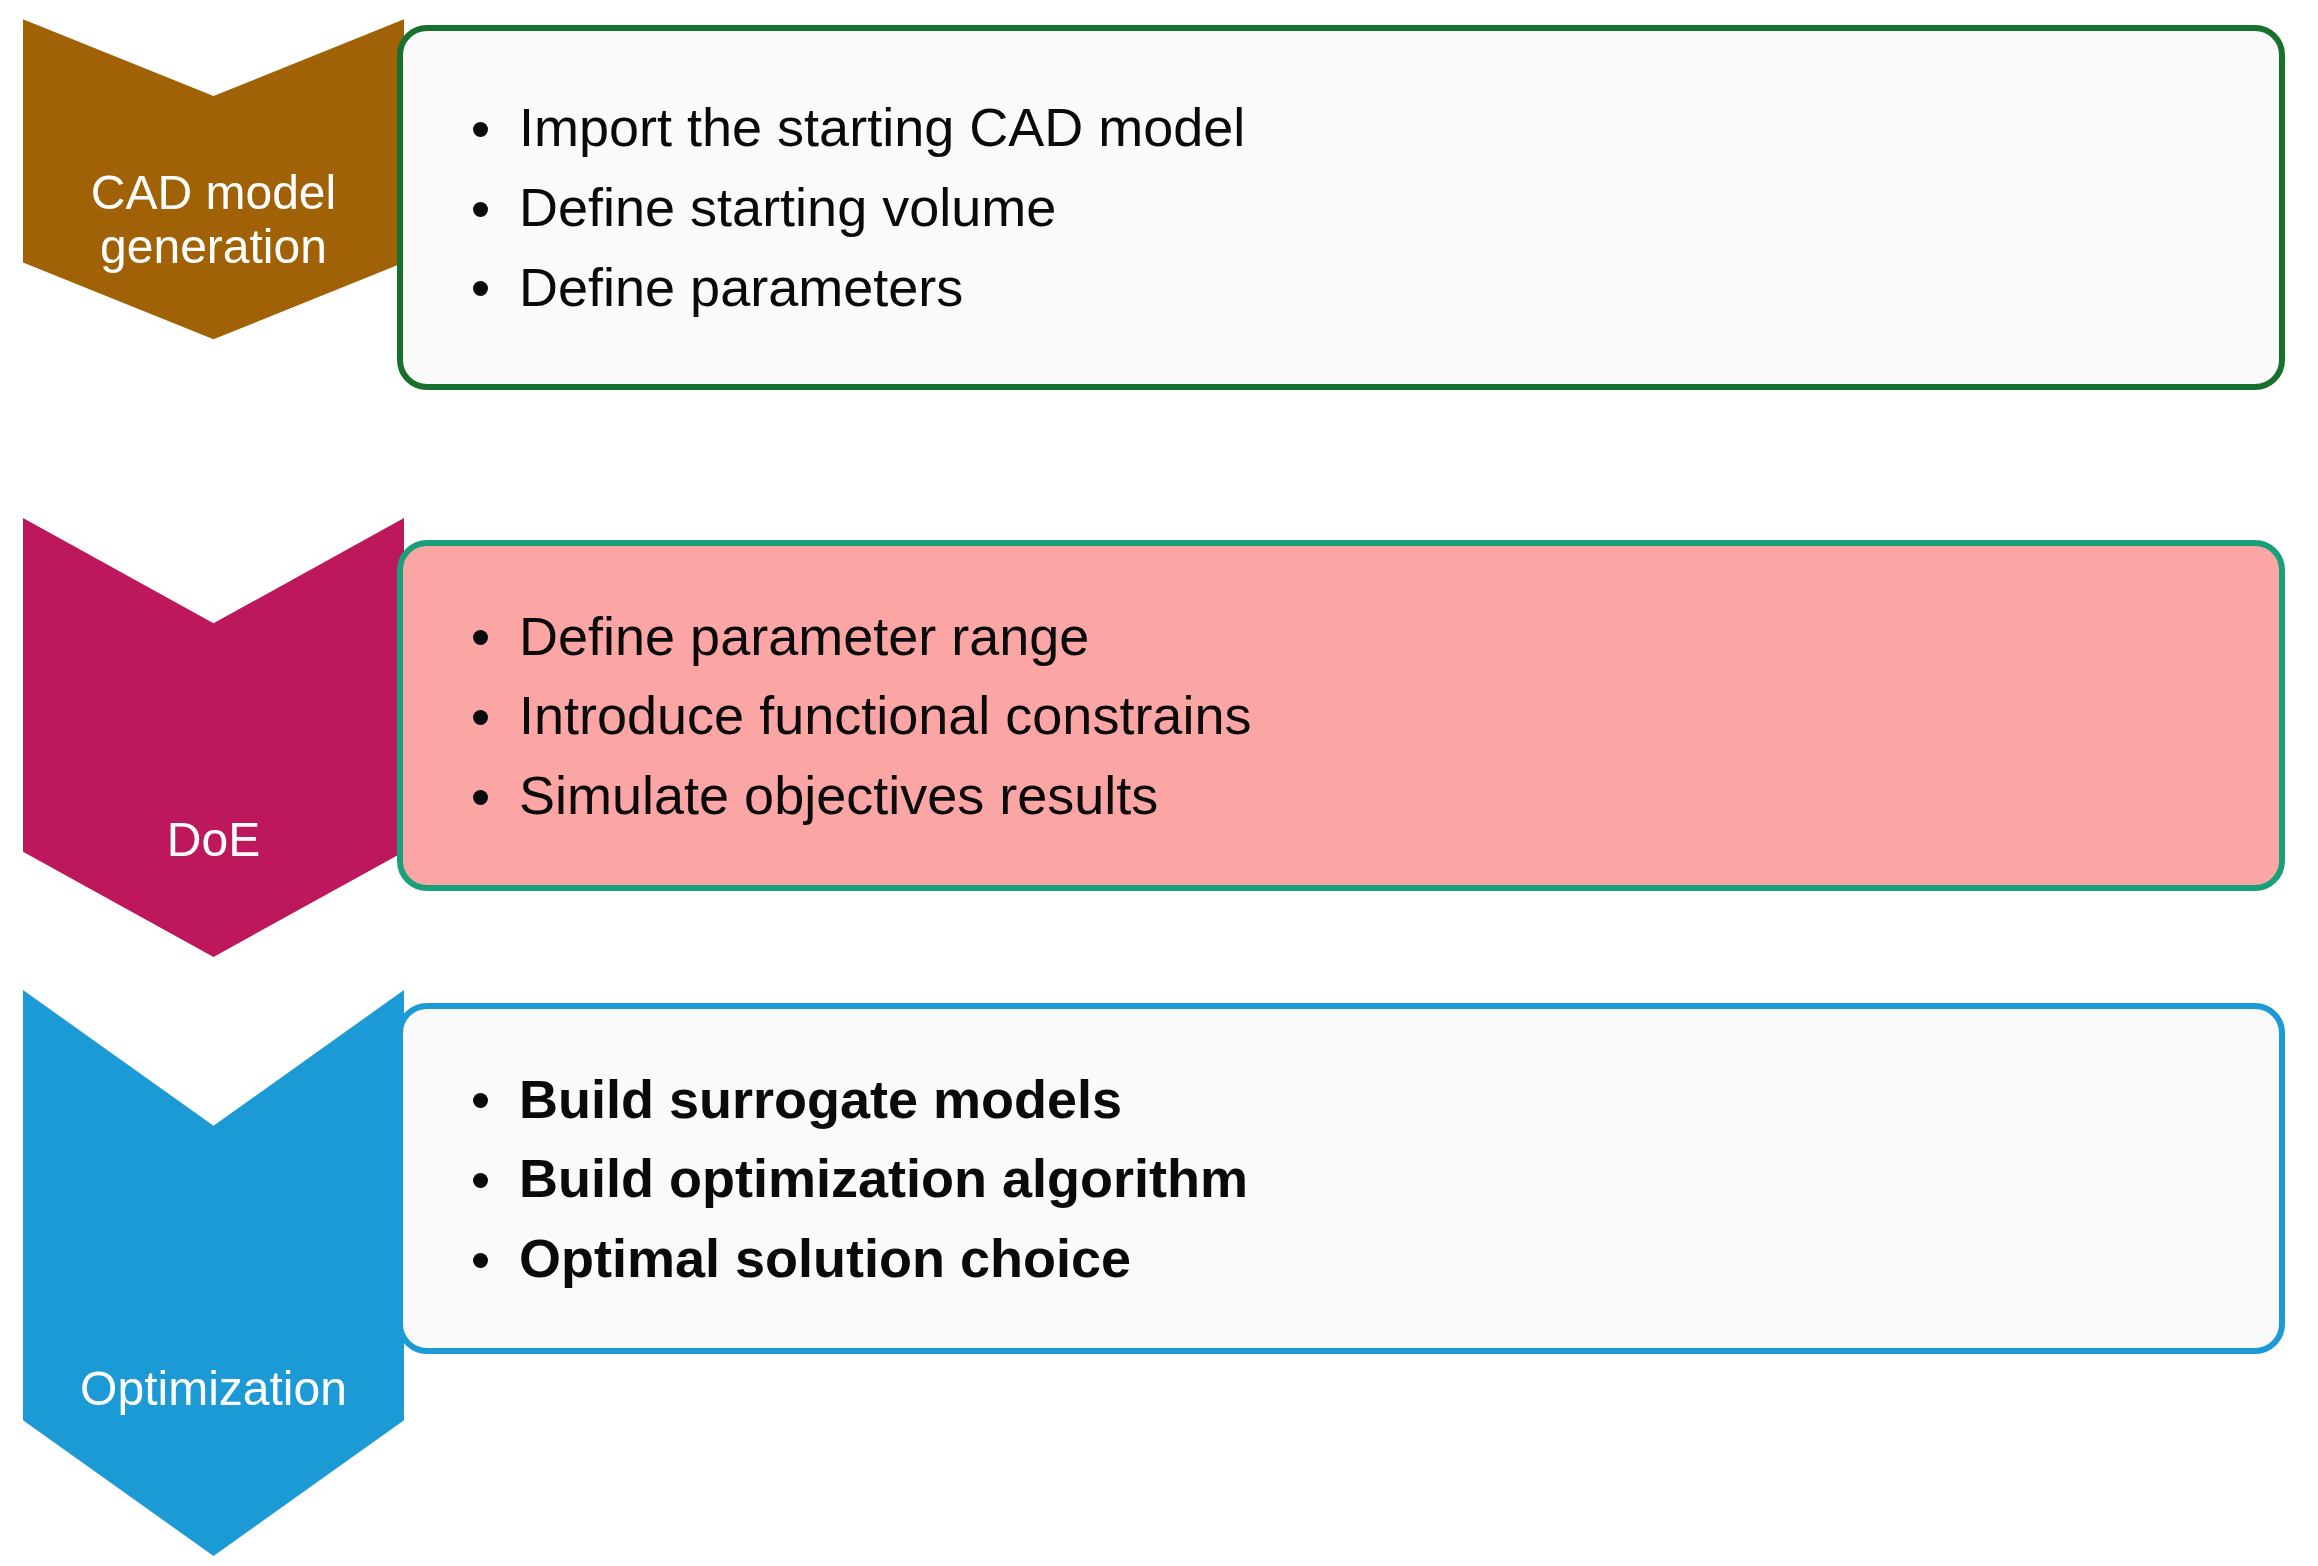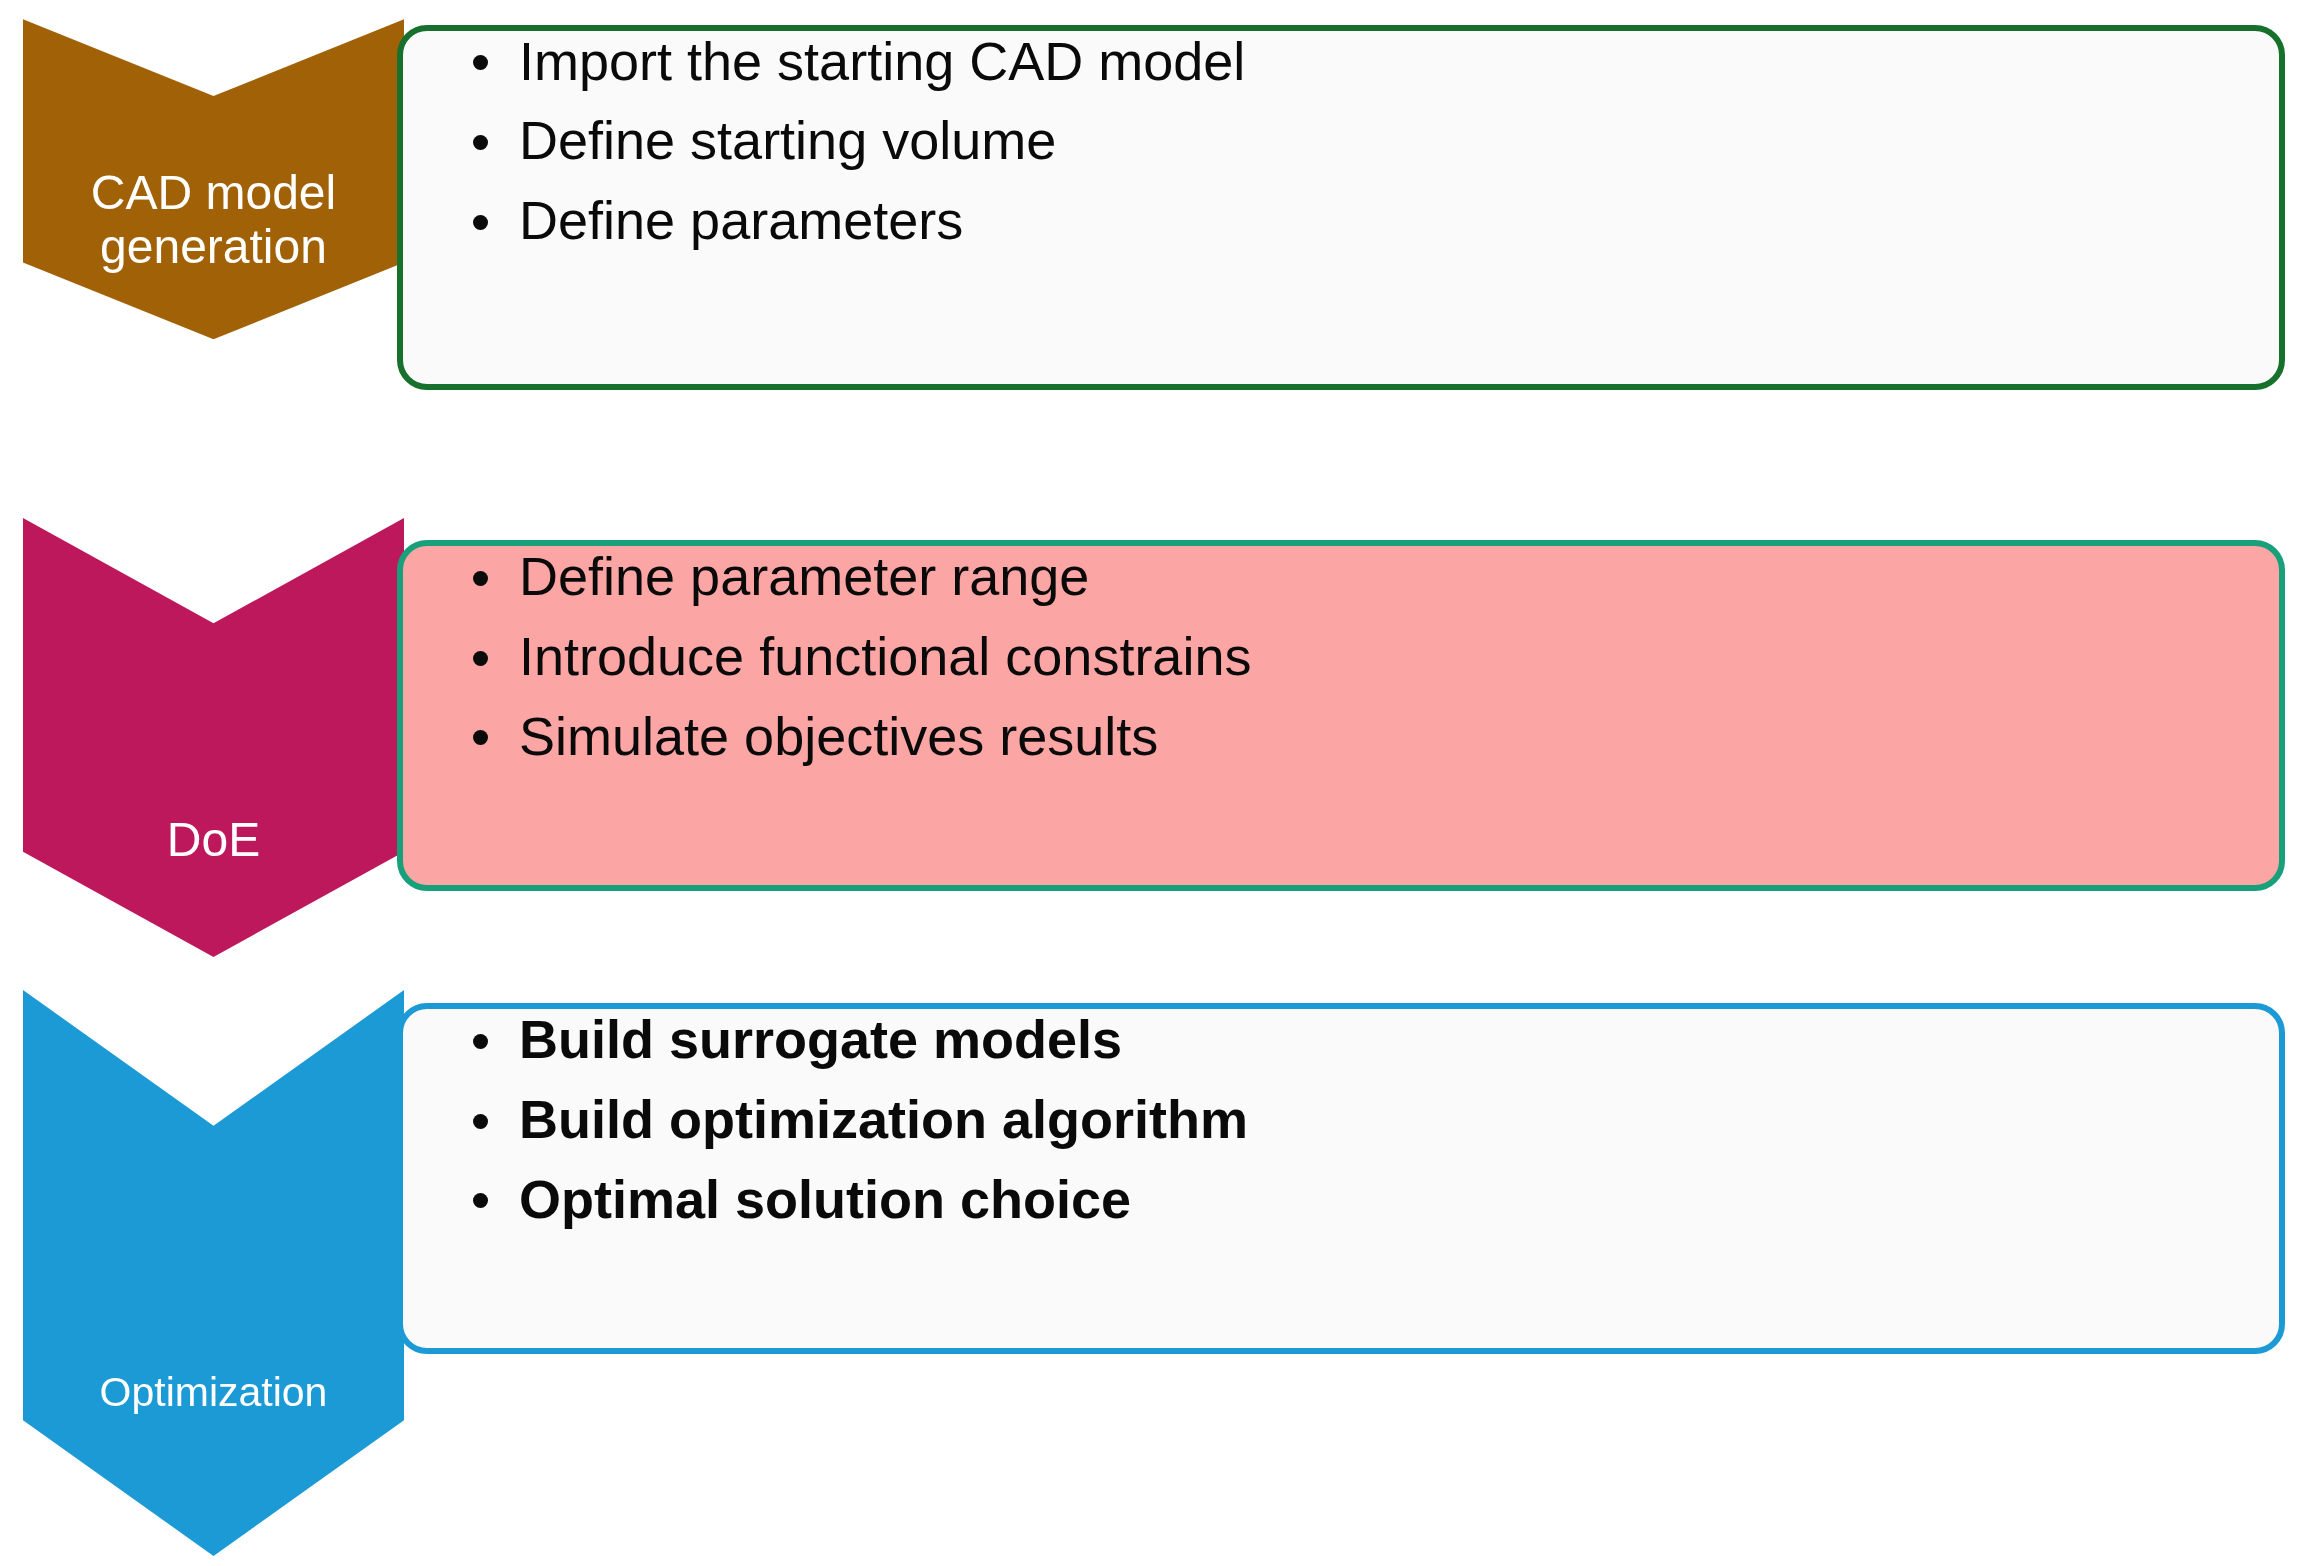--- a/index.html
+++ b/index.html
@@ -62,34 +62,35 @@
     font-size: 48px;
     padding-bottom: 90px;
   }
 
   #chev-3 {
     top: 990px;
     height: 566px;
     background: #1C9AD6;
   }
   #chev-3 .chevron-label {
-    font-size: 41px;
+    font-size: 48px;
     padding-bottom: 140px;
   }
 
   
   .box {
     position: absolute;
     left: 397px;
     width: 1888px;
     background: #FAFAFA;
     border-radius: 30px;
     box-sizing: border-box;
     display: flex;
     flex-direction: column;
+    justify-content: center;
   }
   #box-1 {
     top: 24.6px;
     height: 365px;
     border: 6.1px solid #17702B;
   }
   #box-2 {
     top: 540px;
     height: 351px;
     border: 6.1px solid #17A079;

